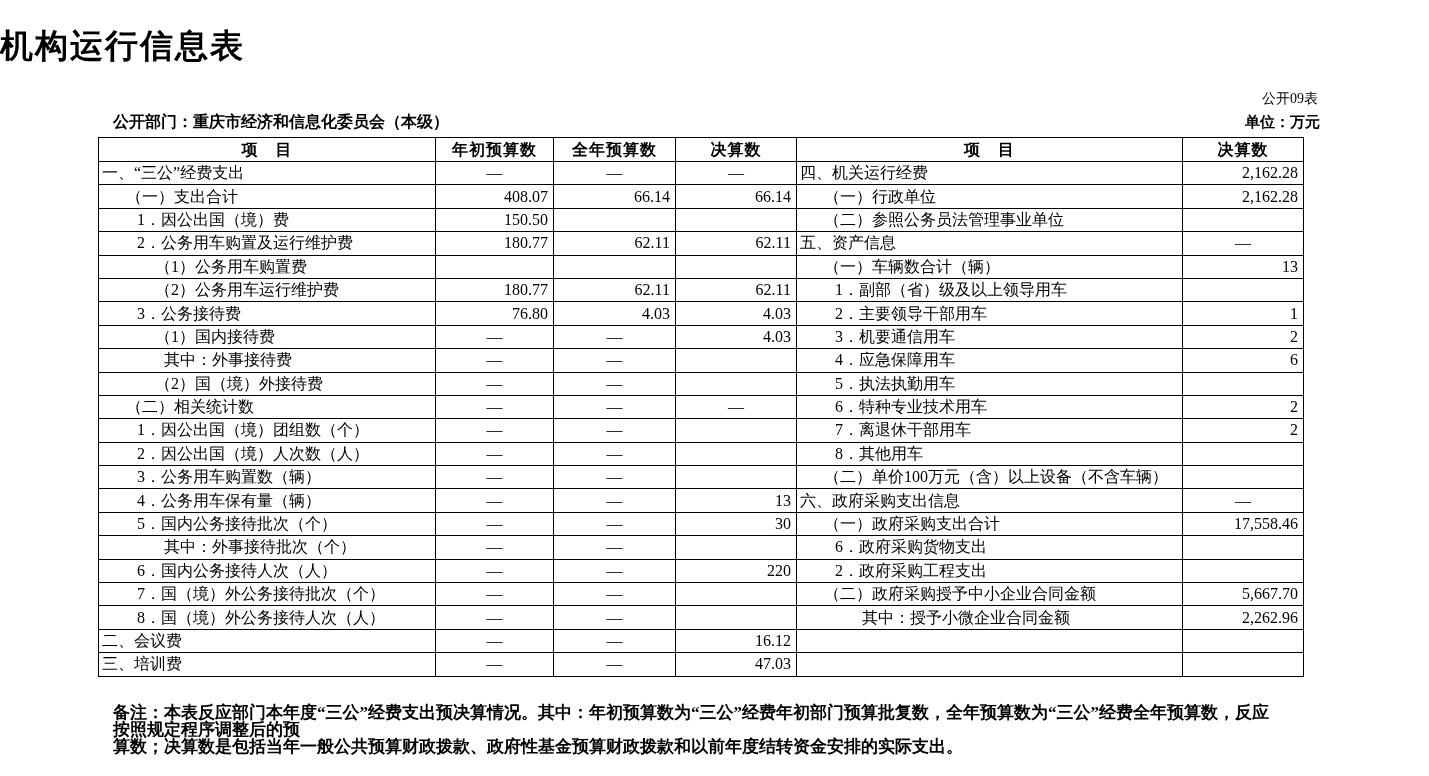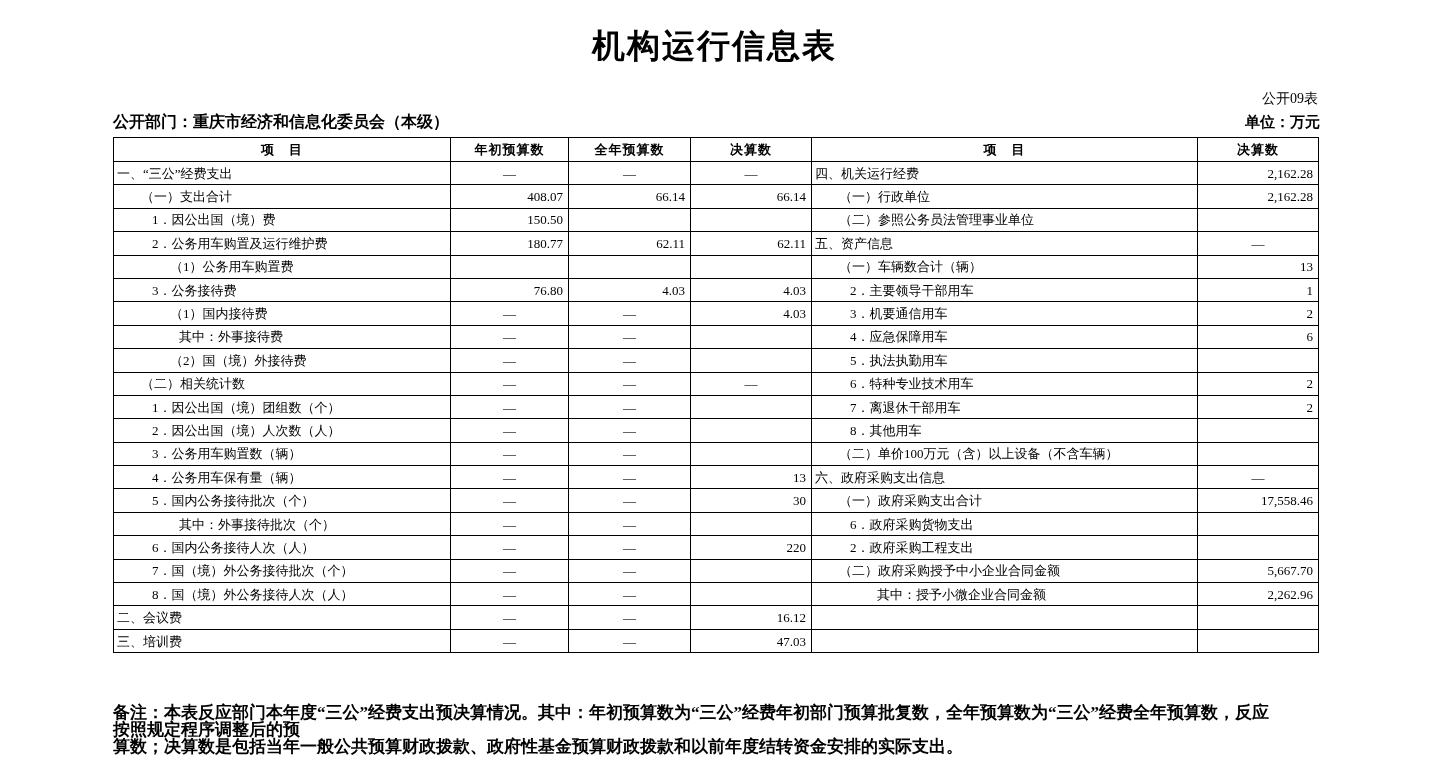--- a/index.html
+++ b/index.html
@@ -6,41 +6,41 @@
   html,body { background:#fff; }
   body {
     position:relative;
     width:1429px; height:776px;
     color:#000;
     font-family:"Liberation Serif","DejaVu Serif",serif;
     overflow:hidden;
   }
   .title {
     position:absolute; top:24px; left:0; width:100%;
-    text-align:center;
+    text-align:left;
     font-family:"Liberation Sans","DejaVu Sans",sans-serif;
     font-size:33px; font-weight:bold; letter-spacing:2px;
   }
   .form-no {
     position:absolute; top:90px; right:111px;
     font-size:14px; font-weight:400;
   }
   .dept {
     position:absolute; top:112px; left:113px;
     font-size:16px; font-weight:600;
   }
   .unit {
     position:absolute; top:113px; right:109px;
     font-size:15px; font-weight:700;
   }
   table.main {
-    position:absolute; left:113px; top:137px;
+    position:absolute; left:98px; top:137px;
     width:1205px;
     border-collapse:collapse; table-layout:fixed;
-    font-size:13px;
+    font-size:16px;
   }
   th, td {
     border:1px solid #000;
     padding:0;
     height:23.4px;
     line-height:1;
     white-space:nowrap; overflow:hidden;
     vertical-align:middle;
   }
   th { height:24px; font-weight:bold; text-align:center; letter-spacing:1px; }
@@ -120,20 +120,28 @@
       </tr>
       <tr>
         <td class="lbl ind3">（1）公务用车购置费</td>
         <td class="num"></td>
         <td class="num"></td>
         <td class="num"></td>
         <td class="lbl ind1">（一）车辆数合计（辆）</td>
         <td class="num">13</td>
       </tr>
       <tr>
+        <td class="lbl ind3">（2）公务用车运行维护费</td>
+        <td class="num">180.77</td>
+        <td class="num">62.11</td>
+        <td class="num">62.11</td>
+        <td class="lbl ind2">1．副部（省）级及以上领导用车</td>
+        <td class="num"></td>
+      </tr>
+      <tr>
         <td class="lbl ind2">3．公务接待费</td>
         <td class="num">76.80</td>
         <td class="num">4.03</td>
         <td class="num">4.03</td>
         <td class="lbl ind2">2．主要领导干部用车</td>
         <td class="num">1</td>
       </tr>
       <tr>
         <td class="lbl ind3">（1）国内接待费</td>
         <td class="num dash">—</td>

